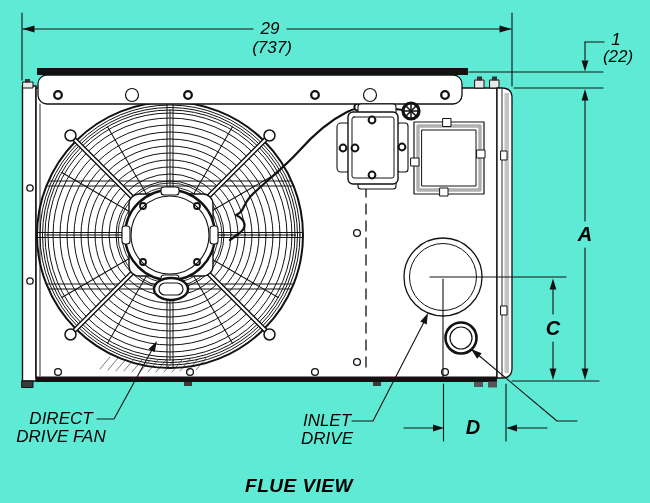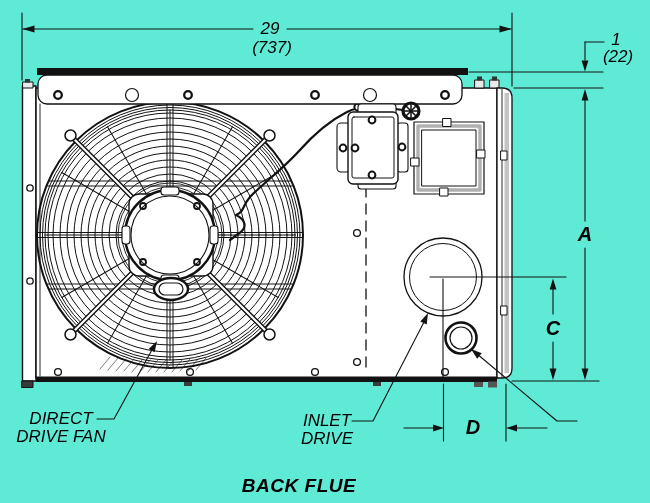--- a/index.html
+++ b/index.html
@@ -298,14 +298,14 @@
 
   <div class="txt center dimletter" style="left:585px;top:224px;">A</div>
   <div class="txt center dimletter" style="left:553px;top:318px;">C</div>
   <div class="txt center dimletter" style="left:473px;top:417px;">D</div>
 
   <div class="txt center" style="left:61px;top:410px;"><span>DIRECT</span><br><span>DRIVE FAN</span></div>
 
   <div class="txt center" style="left:327px;top:412px;"><span>INLET</span><br><span>DRIVE</span></div>
 
 
-  <div class="txt center viewtitle" style="left:299px;top:477px;">BACK FLUE</div>
+  <div class="txt center viewtitle" style="left:299px;top:477px;">FLUE VIEW</div>
 </div>
 
 </body></html>

